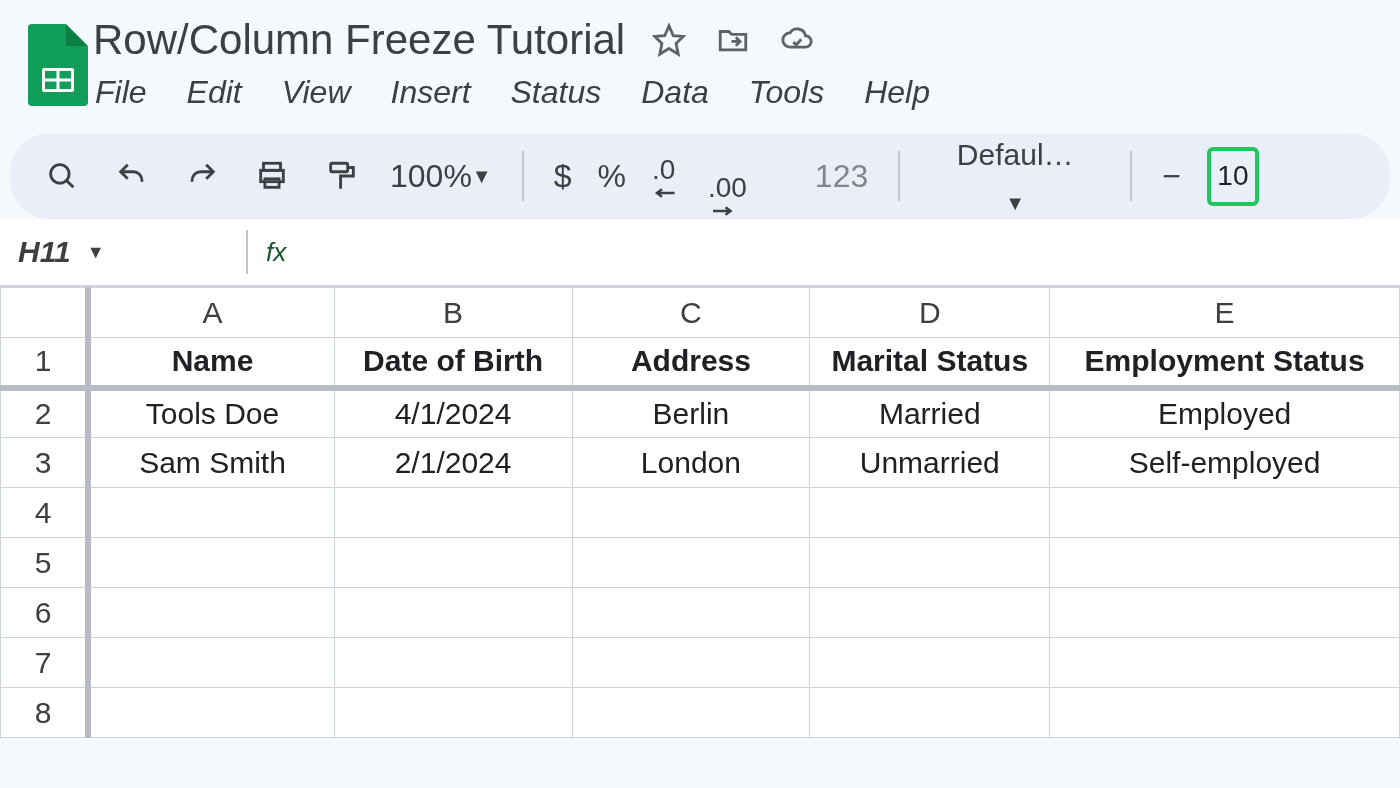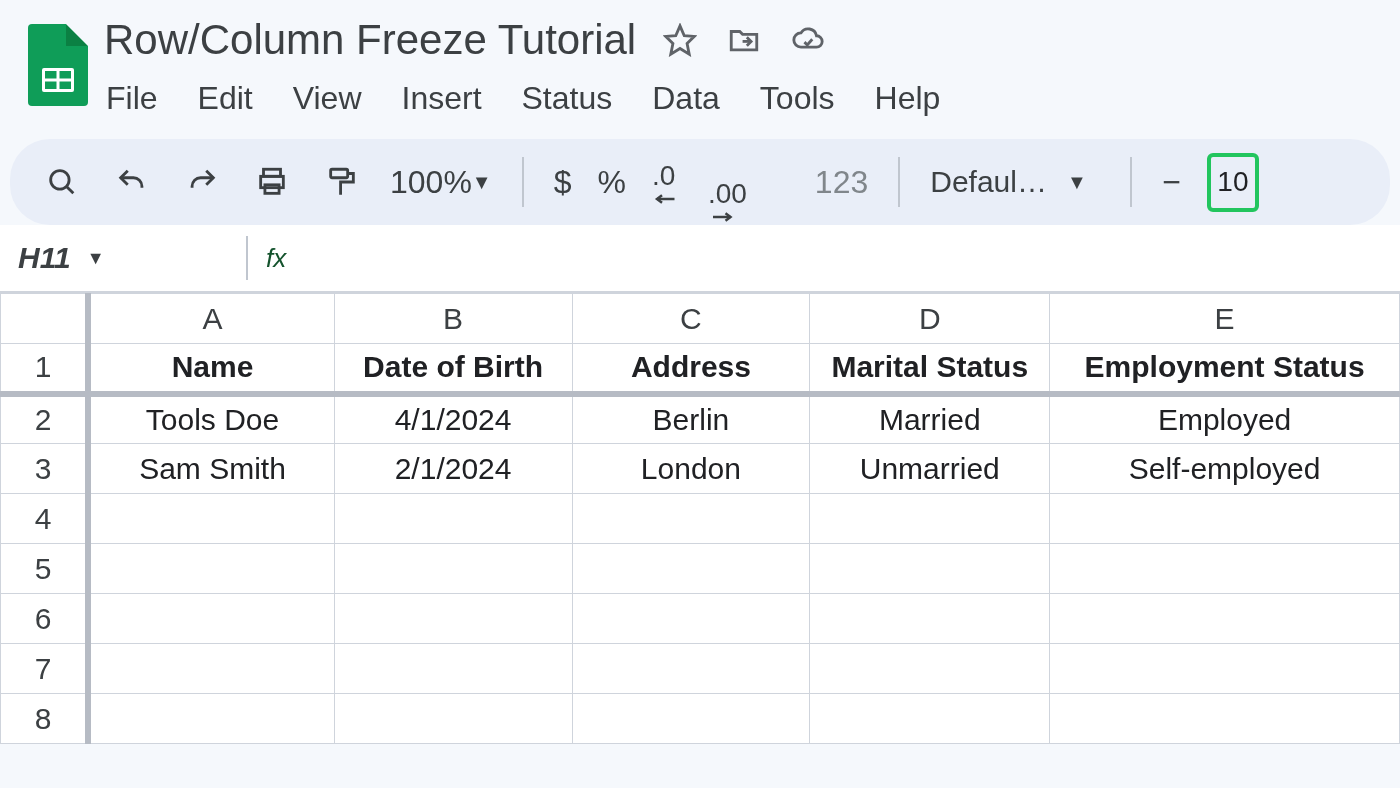--- a/index.html
+++ b/index.html
@@ -10,21 +10,21 @@
     width: 1400px;
     height: 788px;
     overflow: hidden;
   }
 
   
   .titlebar {
     display: flex;
     align-items: flex-start;
     padding: 12px 28px 0 28px;
-    gap: 16px;
+    gap: 5px;
   }
   .logo {
     width: 60px;
     height: 82px;
     background: #0f9d58;
     border-radius: 4px;
     position: relative;
     margin-top: 12px;
     flex-shrink: 0;
   }
@@ -82,21 +82,21 @@
     color: #5f6368;
   }
   .title-icon svg { width: 34px; height: 34px; fill: none; stroke: #5f6368; stroke-width: 2; }
 
   
   .menubar {
     display: flex;
     gap: 36px;
     font-size: 32px;
     color: #3c4043;
-    margin-top: 6px;
+    font-style: italic;
   }
   .menu-item { cursor: pointer; padding: 4px 2px; }
 
   
   .toolbar-wrap {
     margin: 18px 10px 0 10px;
     background: #e9eef8;
     border-radius: 40px;
     height: 86px;
     display: flex;
@@ -113,21 +113,21 @@
   .tb-btn svg { width: 34px; height: 34px; stroke: #3c4043; fill: none; stroke-width: 2; }
   .tb-sep {
     width: 2px; height: 50px; background: #c0c6cf;
     margin: 0 4px;
   }
   .zoom-box { display: flex; align-items: center; }
   .zoom-val { font-size: 32px; color: #3c4043; }
   .chev { font-size: 20px; color: #3c4043; }
   .tb-text { font-size: 32px; color: #3c4043; }
   .tb-muted { color: #80868b; margin-left: 42px; }
-  .font-box { display: flex; align-items: center; gap: 20px; min-width: 170px; }
+  .font-box { display: flex; align-items: center; gap: 20px; min-width: 170px; flex-direction: column; }
   .spin-box {
     width: 52px; height: 59px;
     border: 4px solid #22c55e;
     border-radius: 6px;
     display: flex; align-items: center; justify-content: center;
     font-size: 28px;
     color: #202124;
   }
 
   

